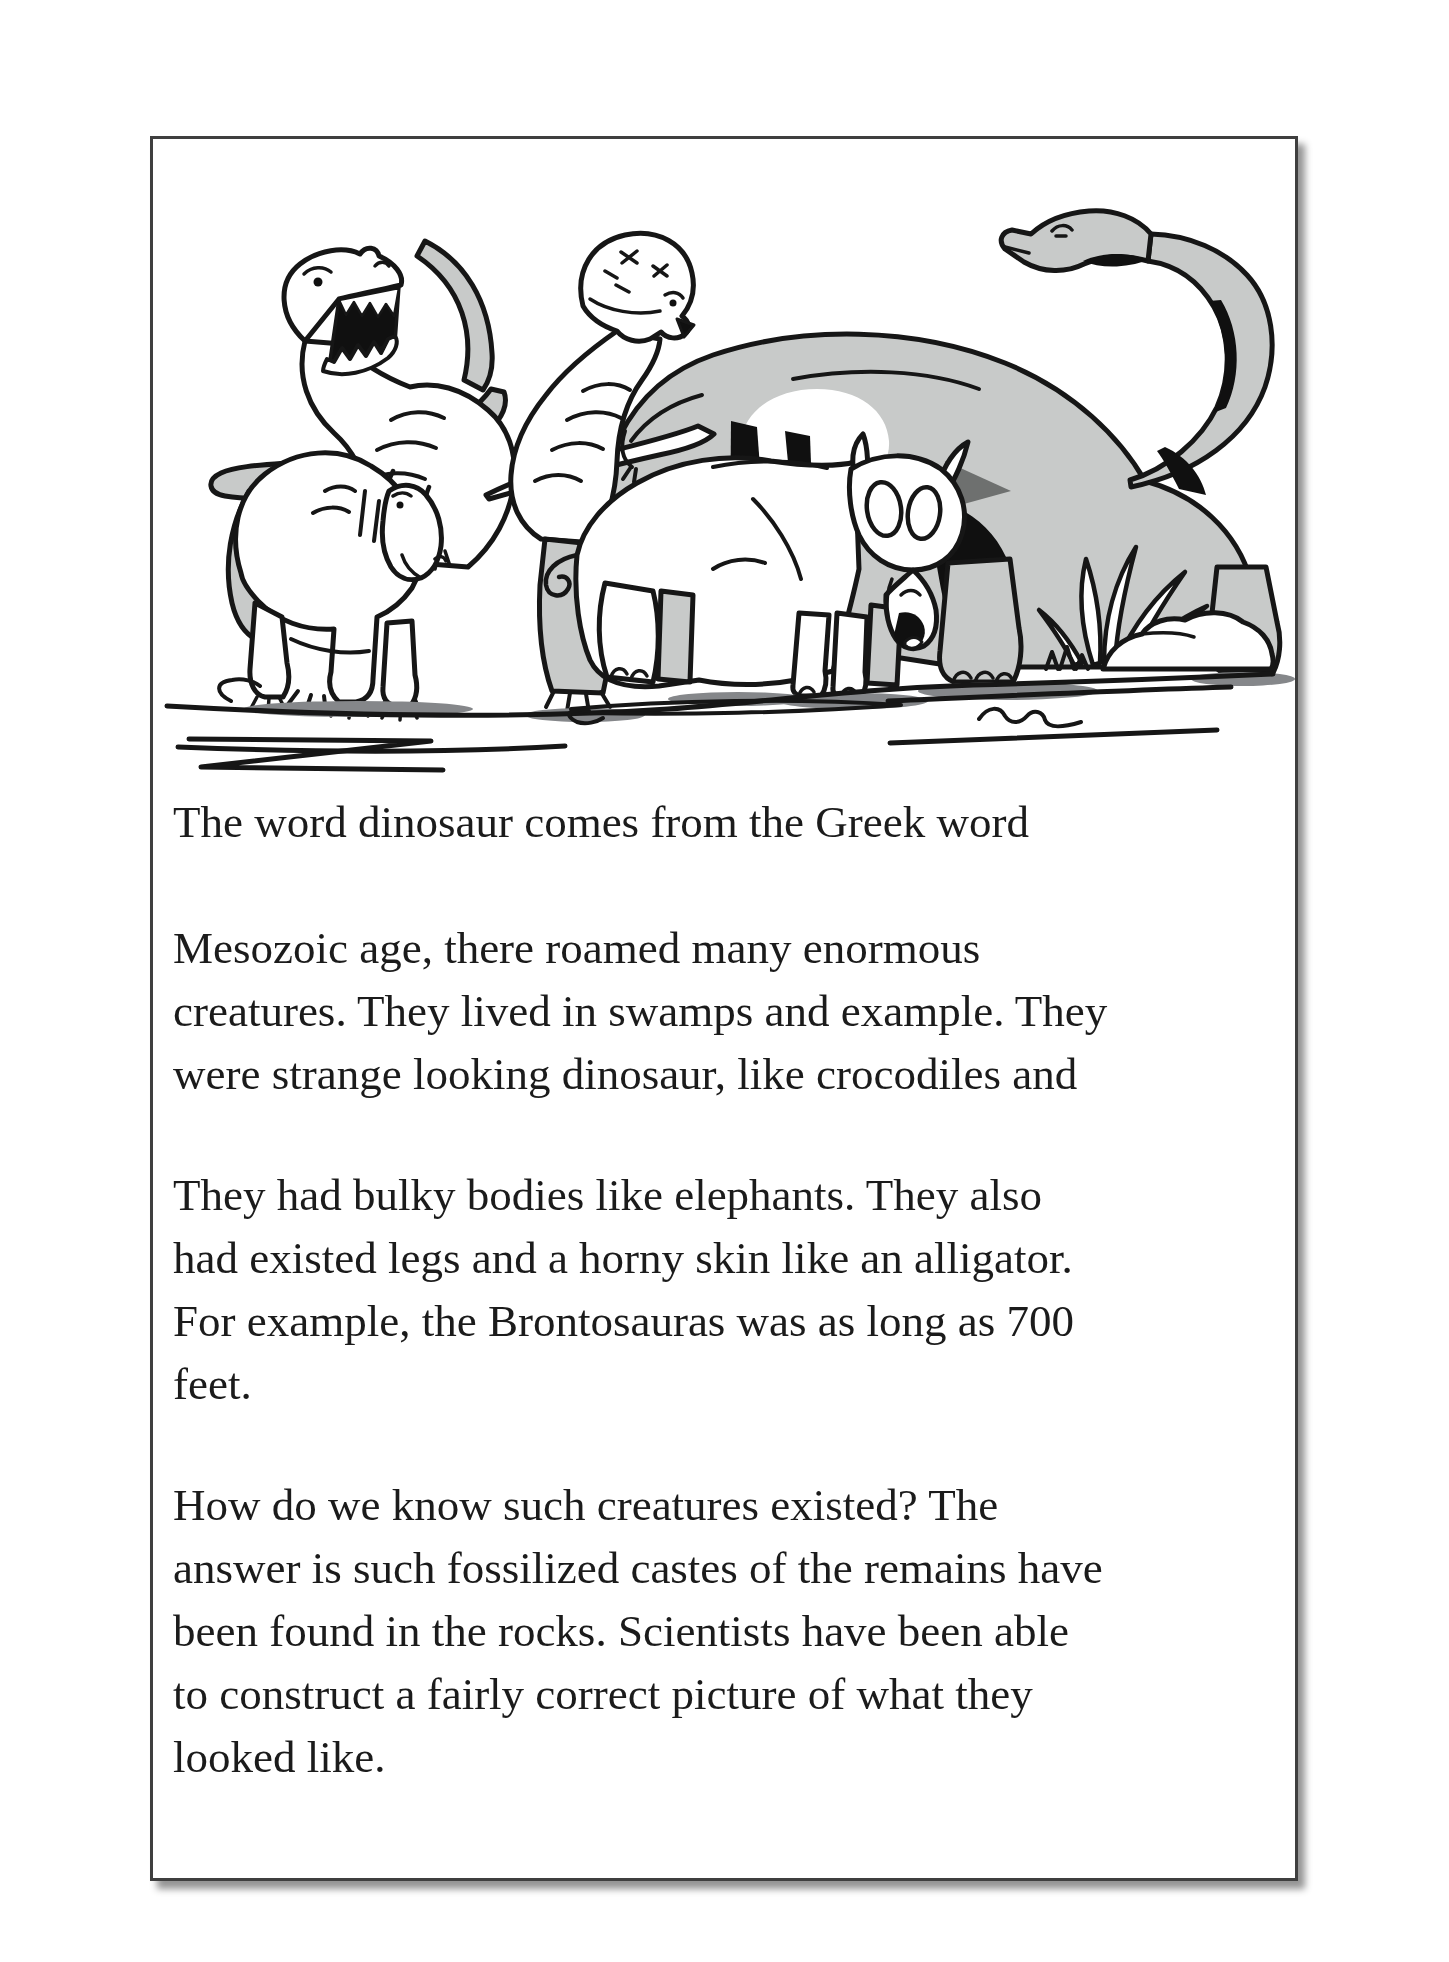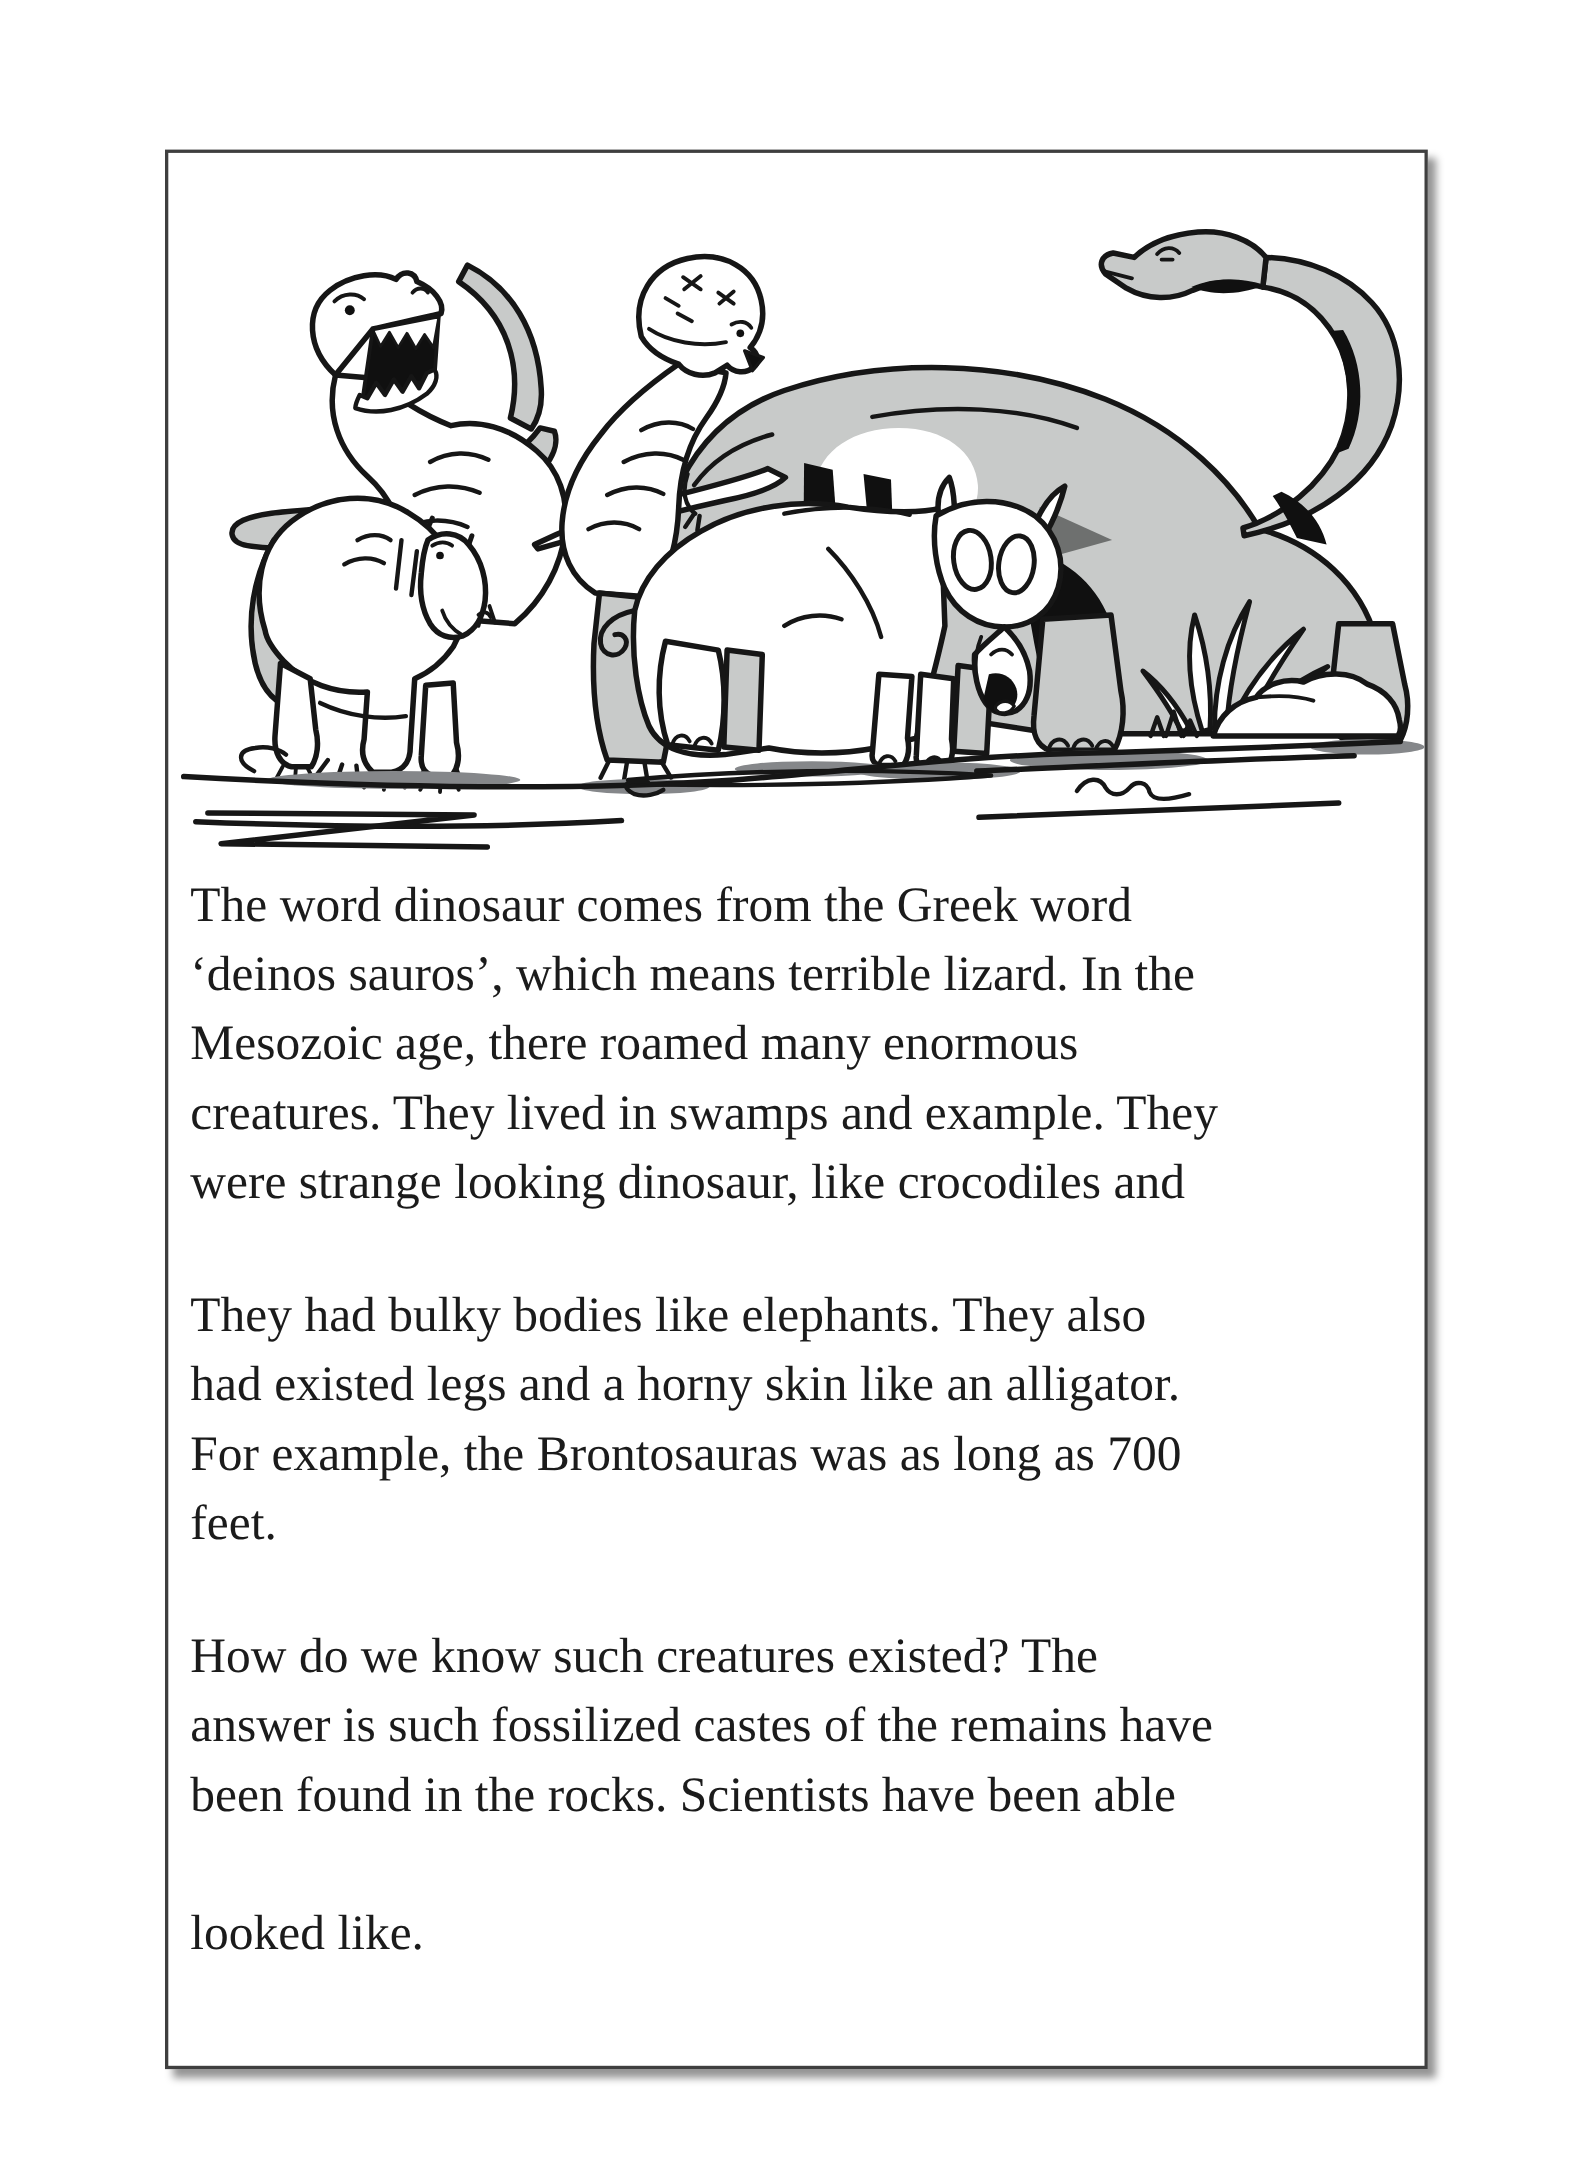--- a/index.html
+++ b/index.html
@@ -180,34 +180,34 @@
           <path stroke-width="4" d="M436 572 C417 568 409 576 424 583 C433 586 444 583 450 579"></path>
           <path stroke-width="4" d="M826 580 C835 567 847 567 852 577 C857 585 867 585 874 577 C880 570 890 572 892 581 C895 589 908 589 928 583"></path>
           <path stroke-width="4" d="M78 562 C62 554 62 543 79 541 C90 539 101 542 107 547"></path>
         </g>
       </g>
     </svg>
 
     <div class="text-block">
       <p>
         <span class="line">The word dinosaur comes from the Greek word</span><br>
-        <span class="line">‘deinos sauros’, which means terrible lizard. In the</span><br>
+        <br>
         <span class="line">Mesozoic age, there roamed many enormous</span><br>
         <span class="line">creatures. They lived in swamps and example. They</span><br>
         <span class="line">were strange looking dinosaur, like crocodiles and</span><br>
       </p>
       <p>
         <span class="line">They had bulky bodies like elephants. They also</span><br>
         <span class="line">had existed legs and a horny skin like an alligator.</span><br>
         <span class="line">For example, the Brontosauras was as long as 700</span><br>
         <span class="line">feet.</span>
       </p>
       <p>
         <span class="line">How do we know such creatures existed? The</span><br>
         <span class="line">answer is such fossilized castes of the remains have</span><br>
         <span class="line">been found in the rocks. Scientists have been able</span><br>
-        <br>
+        <span class="line">to construct a fairly correct picture of what they</span><br>
         <span class="line">looked like.</span>
       </p>
     </div>
 
   </div>
 </div>
 
 </body></html>

